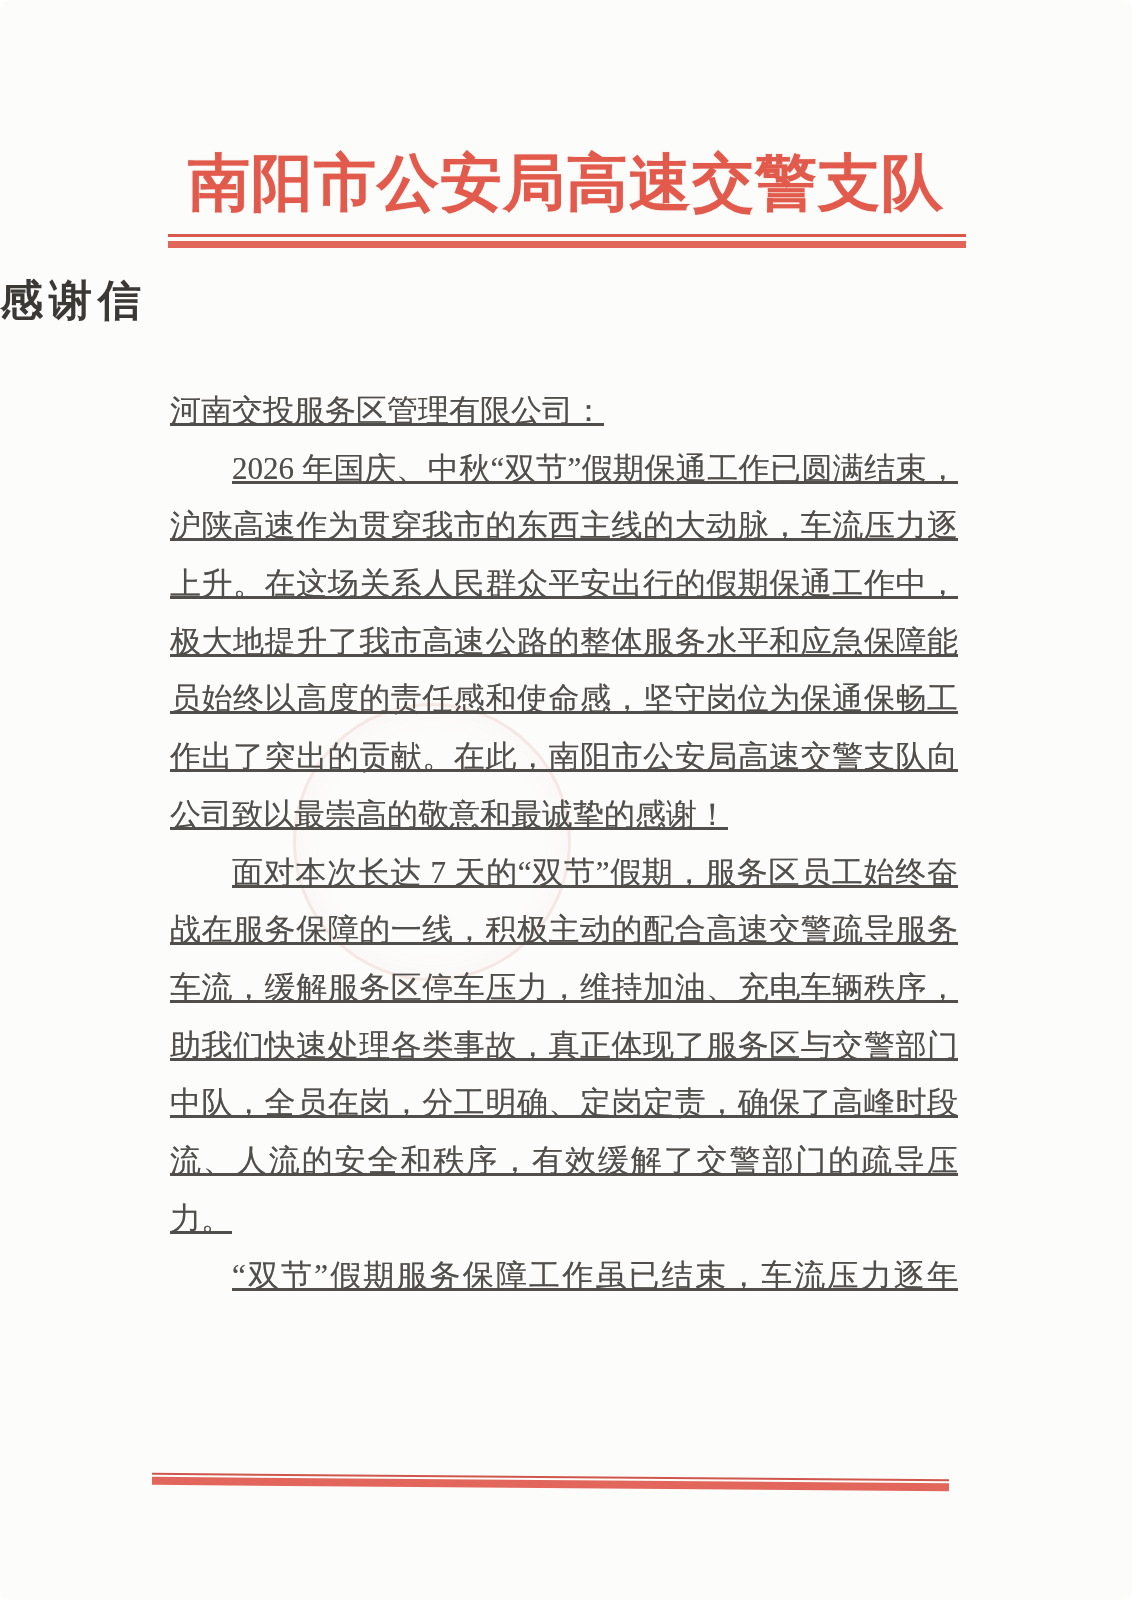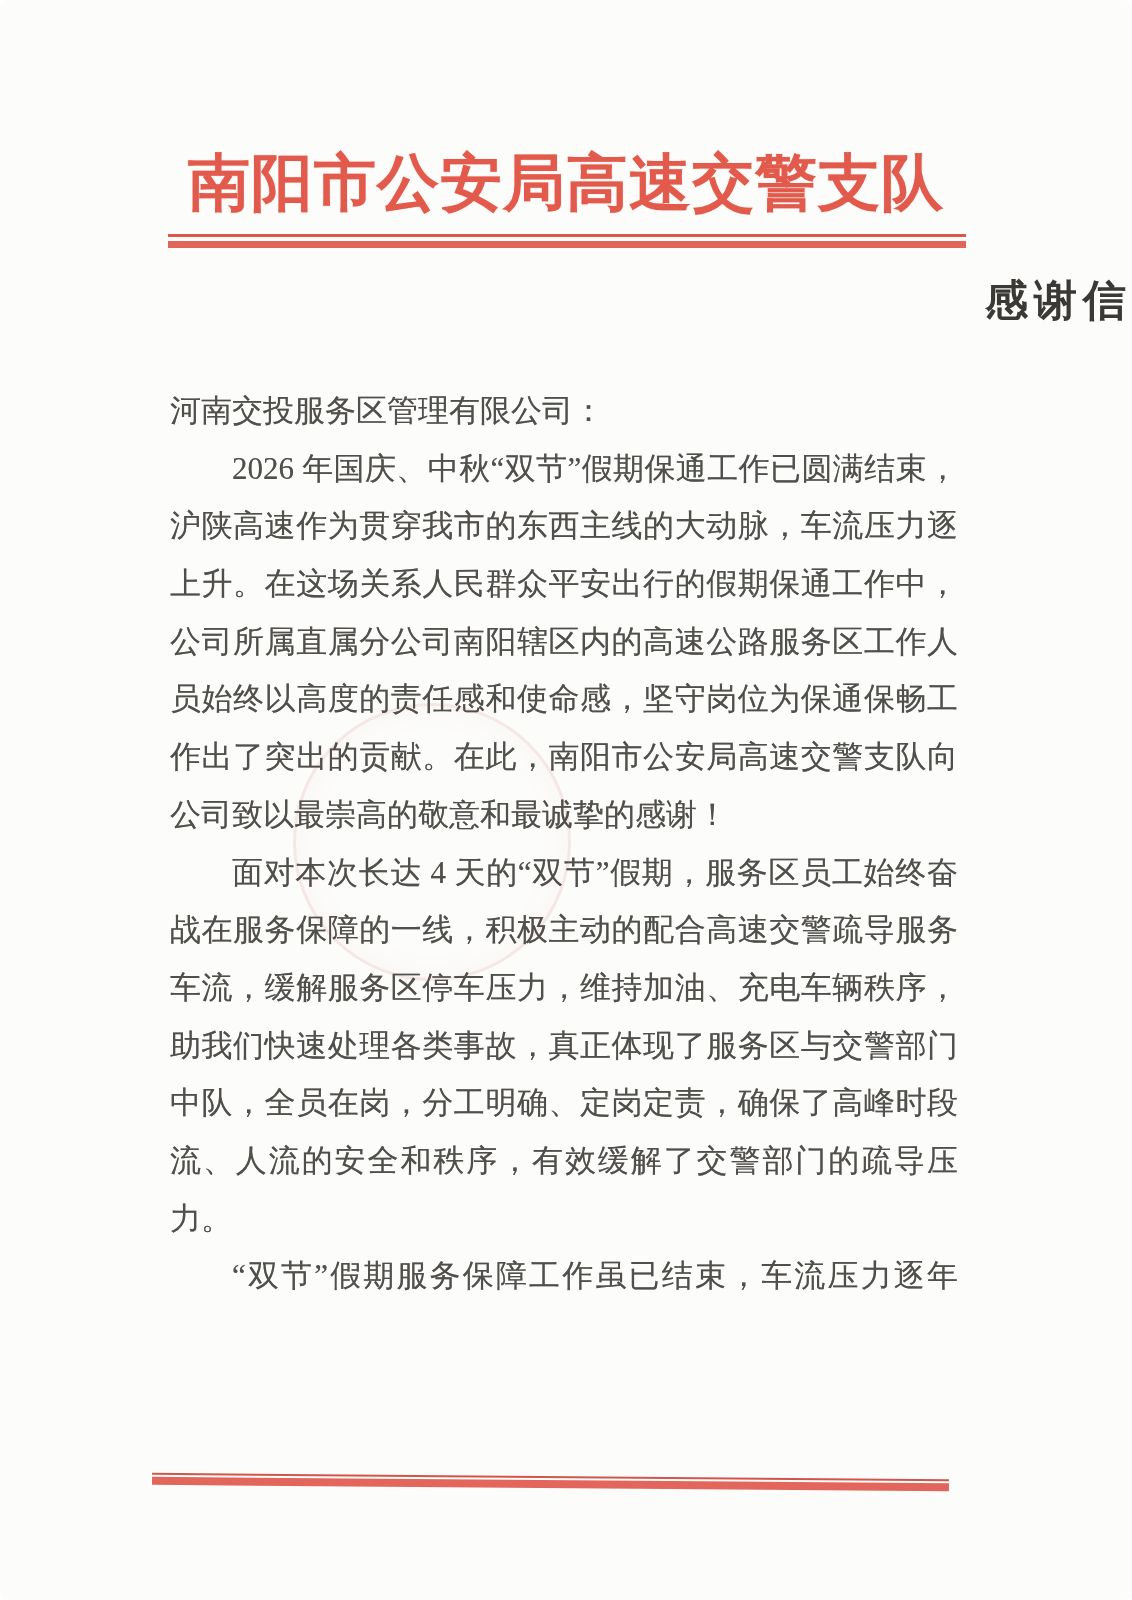--- a/index.html
+++ b/index.html
@@ -40,21 +40,21 @@
   .head-rules .thin { height: 3px; background: #da574a; }
   .head-rules .gap  { height: 4px; }
   .head-rules .thick{ height: 7px; background: #e2655a; }
 
   
   .letter-title {
     position: absolute;
     top: 272px;
     left: 0;
     width: 100%;
-    text-align: right;
+    text-align: left;
     font-size: 43px;
     font-weight: bold;
     color: #3b3936;
     letter-spacing: 6px;
   }
 
   
   .letter-body {
     position: absolute;
     left: 170px;
@@ -63,20 +63,21 @@
     font-size: 31px;
     color: #504f4b;
     text-shadow: 0 0 0.5px rgba(80, 79, 75, 0.55);
   }
   .line {
     height: 57.7px;
     line-height: 57.7px;
     text-align: justify;
     text-align-last: left;
     overflow: hidden;
+    text-decoration: underline;
   }
   .line.fill { text-align-last: justify; }
   .line.indent { text-indent: 62px; }
 
   
   .stamp {
     position: absolute;
     left: 293px;
     top: 703px;
     width: 272px;
@@ -114,25 +115,25 @@
 
   <div class="letter-title">感谢信</div>
 
   <div class="stamp"></div>
 
   <div class="letter-body">
       <div class="line">河南交投服务区管理有限公司：</div>
       <div class="line indent fill">2026 年国庆、中秋“双节”假期保通工作已圆满结束，</div>
       <div class="line fill">沪陕高速作为贯穿我市的东西主线的大动脉，车流压力逐年</div>
       <div class="line fill">上升。在这场关系人民群众平安出行的假期保通工作中，贵</div>
-      <div class="line fill">公司所属直属分公司南阳辖区内的高速公路服务区工作人</div>
+      <div class="line fill">极大地提升了我市高速公路的整体服务水平和应急保障能</div>
       <div class="line fill">员始终以高度的责任感和使命感，坚守岗位为保通保畅工作</div>
       <div class="line fill">作出了突出的贡献。在此，南阳市公安局高速交警支队向贵</div>
       <div class="line">公司致以最崇高的敬意和最诚挚的感谢！</div>
-      <div class="line indent fill">面对本次长达 4 天的“双节”假期，服务区员工始终奋</div>
+      <div class="line indent fill">面对本次长达 7 天的“双节”假期，服务区员工始终奋</div>
       <div class="line fill">战在服务保障的一线，积极主动的配合高速交警疏导服务区</div>
       <div class="line fill">车流，缓解服务区停车压力，维持加油、充电车辆秩序，协</div>
       <div class="line fill">助我们快速处理各类事故，真正体现了服务区与交警部门的</div>
       <div class="line fill">中队，全员在岗，分工明确、定岗定责，确保了高峰时段车</div>
       <div class="line fill">流、人流的安全和秩序，有效缓解了交警部门的疏导压力，</div>
       <div class="line">力。</div>
       <div class="line indent fill">“双节”假期服务保障工作虽已结束，车流压力逐年</div>
     </div>
 
   <div class="footer-rule">

